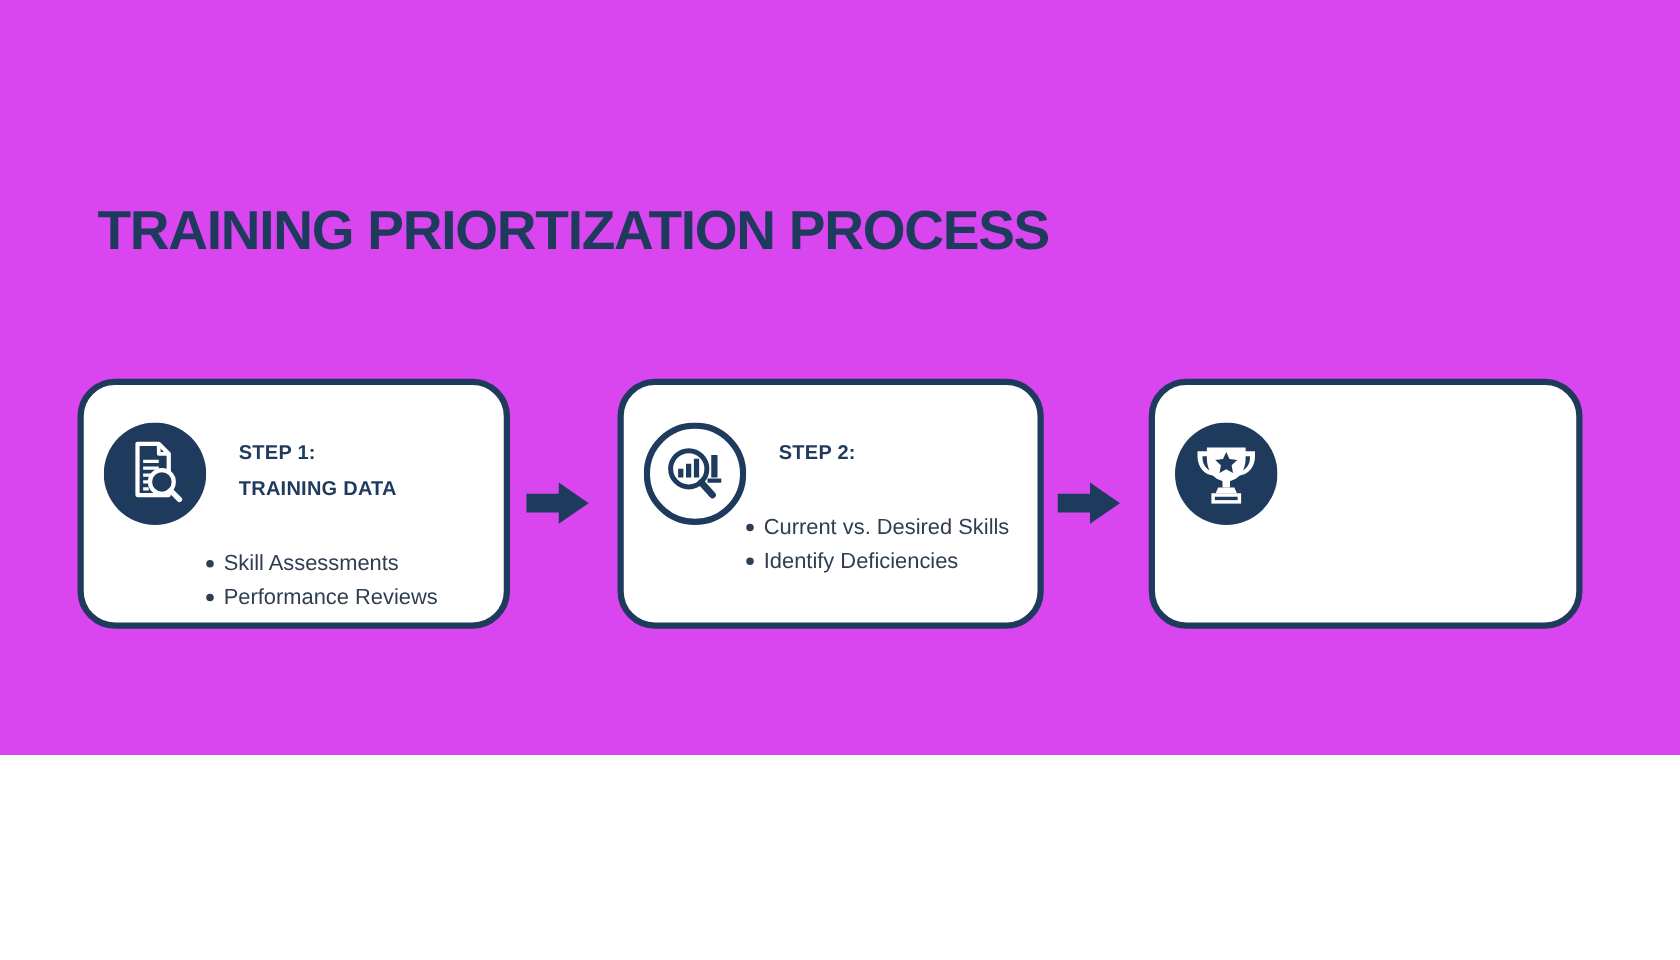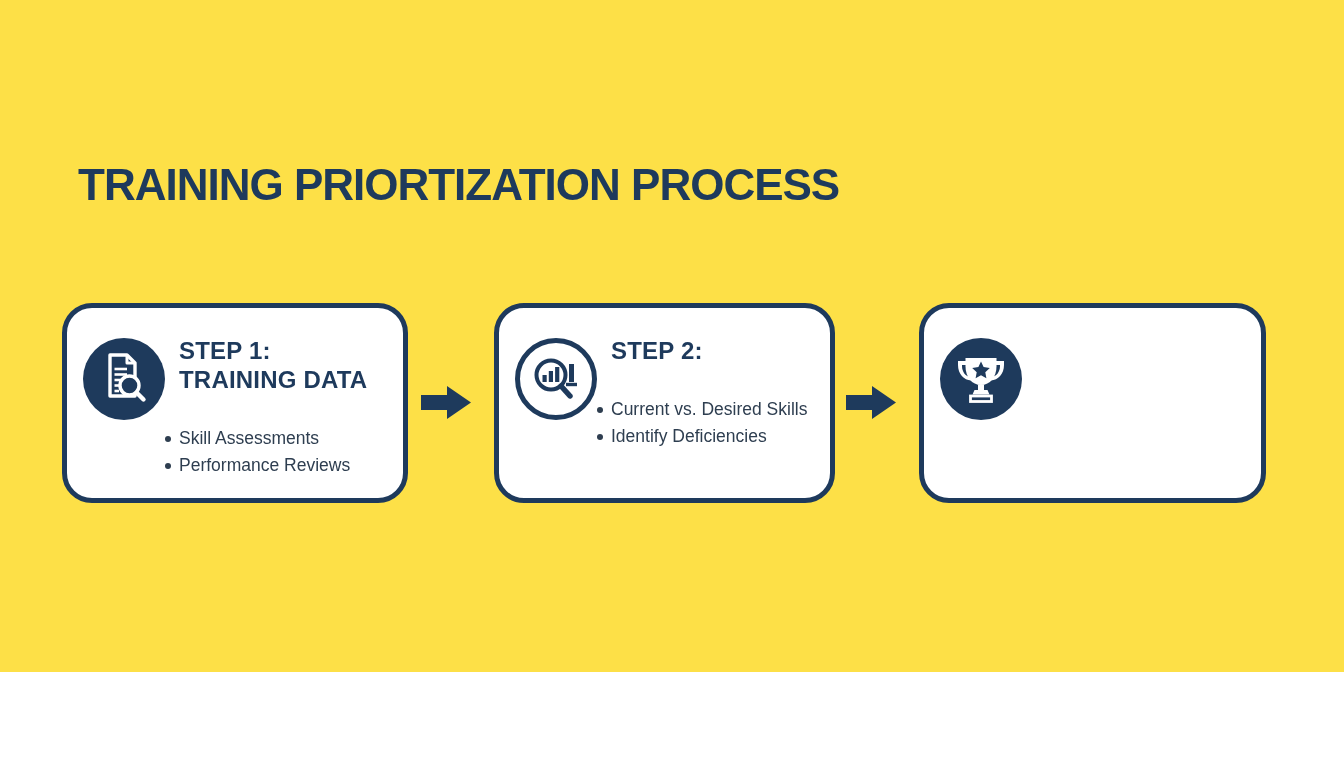--- a/index.html
+++ b/index.html
@@ -1,22 +1,22 @@
 <!DOCTYPE html>
 <html><head>
 <meta charset="utf-8">
 <style>
   html, body { margin: 0; padding: 0; }
   body { font-family: "Liberation Sans", "DejaVu Sans", sans-serif; }
 
   .canvas {
     position: relative;
     width: 1344px;
-    height: 672px;
-    background: #fde047;
+    height: 604px;
+    background: #d946ef;
     overflow: hidden;
   }
 
   .page-title {
     position: absolute;
     left: 78px;
     top: 160px;
     margin: 0;
     font-size: 44px;
     font-weight: 700;
@@ -45,22 +45,22 @@
   .icon-circle svg { display: block; }
 
   .step-content {
     position: absolute;
     left: 112px;
     top: 28px;
     right: 14px;
   }
 
   .step-heading {
-    margin: 0;
-    font-size: 24px;
+    margin: 12px;
+    font-size: 16px;
     line-height: 29px;
     font-weight: 700;
     color: #1e3a5c;
     letter-spacing: 0.2px;
   }
   .step-heading span { display: block; white-space: nowrap; }
 
   .bullets {
     margin: 31px 0 0 0;
     padding: 0;

